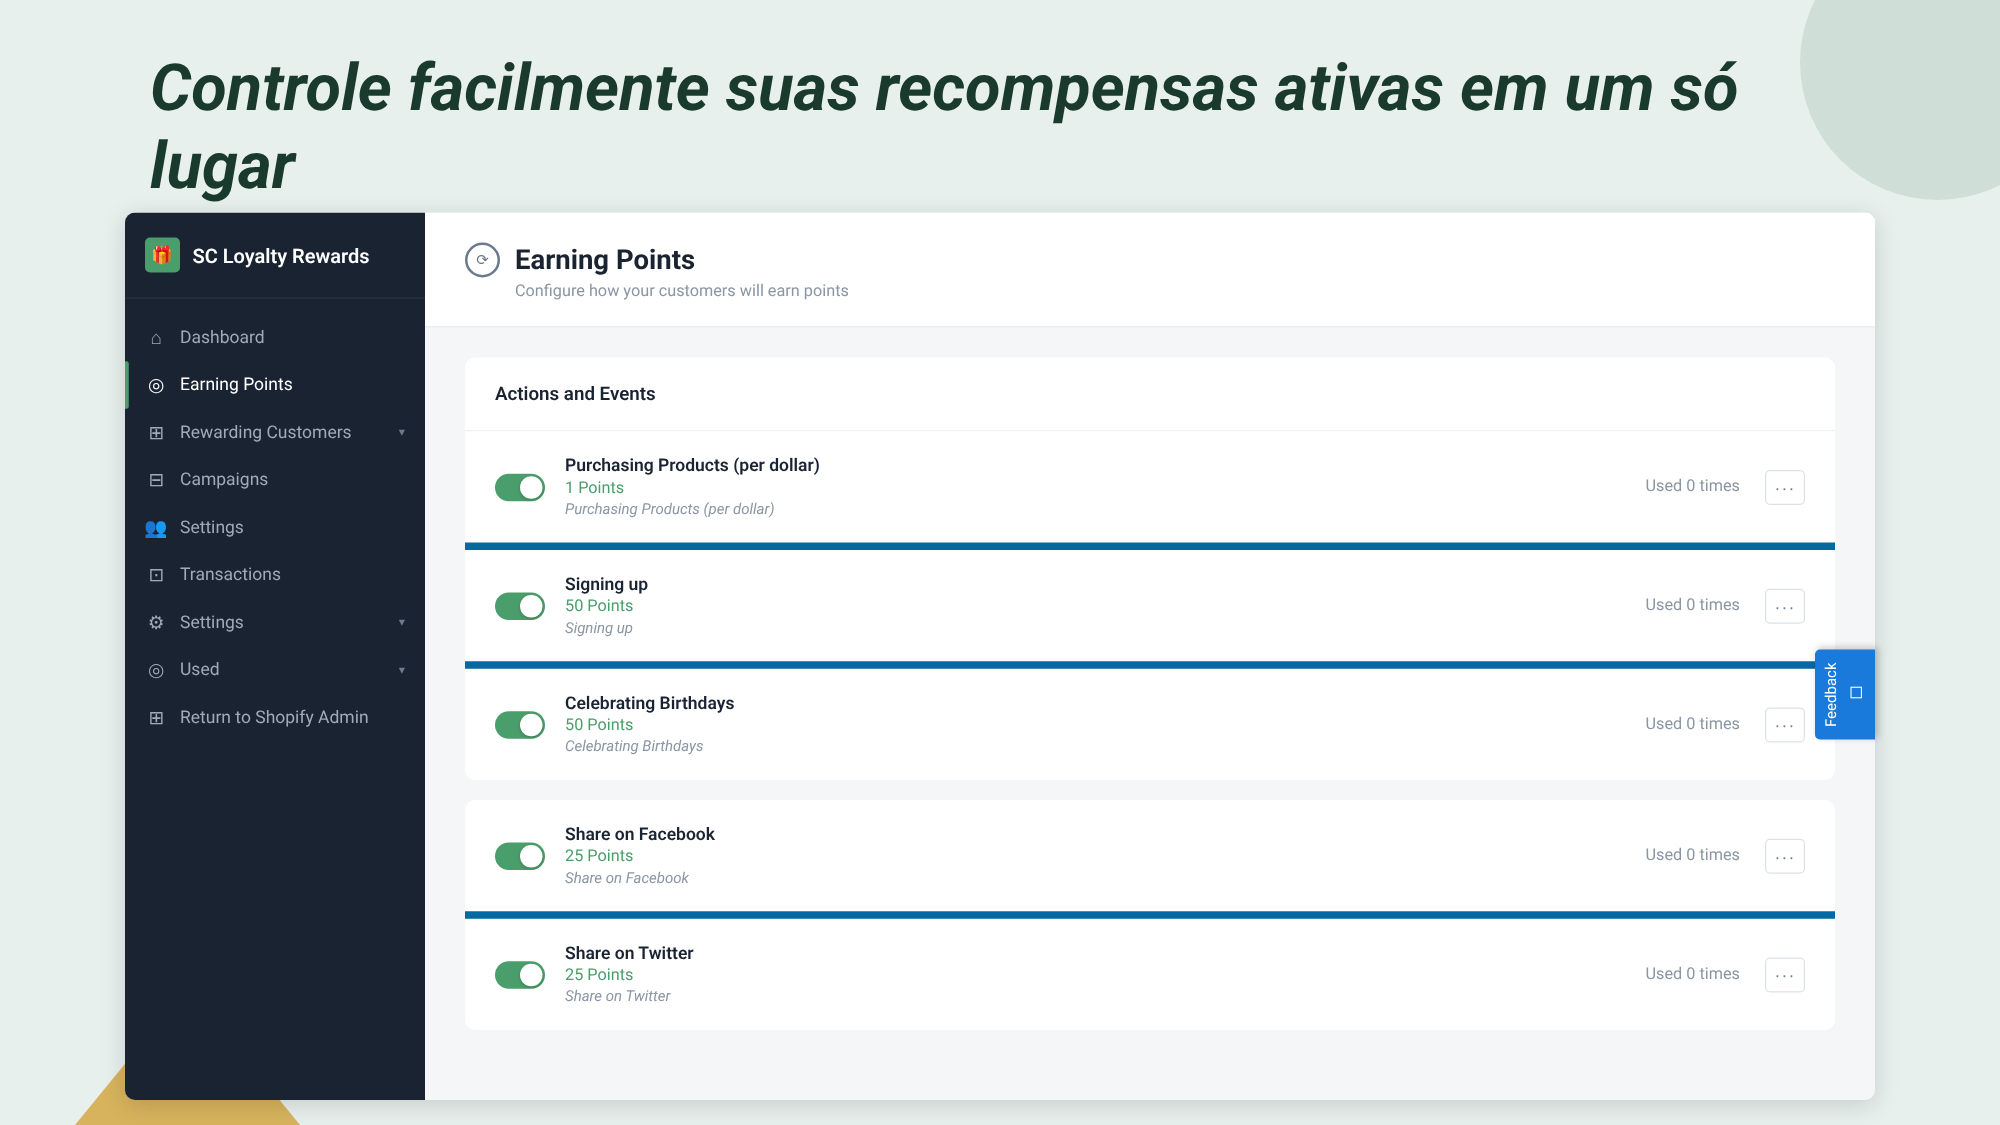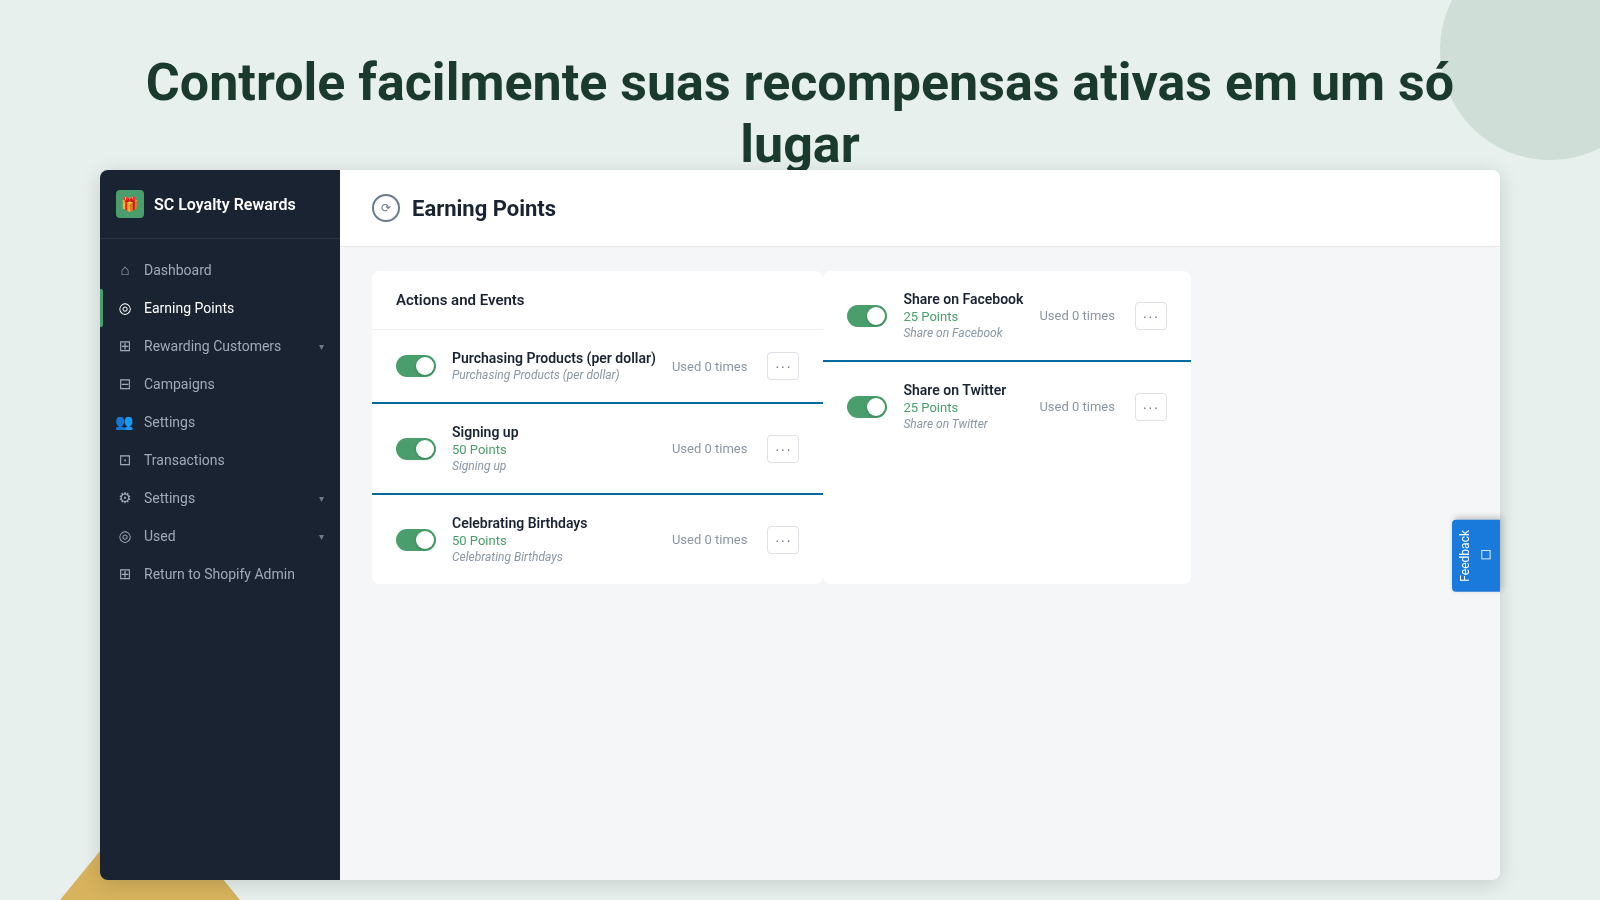--- a/index.html
+++ b/index.html
@@ -31,24 +31,25 @@
       height: 0;
       border-left: 90px solid transparent;
       border-right: 90px solid transparent;
       border-bottom: 110px solid #d4a843;
       opacity: 0.85;
     }
 
     
     .page-header {
       position: absolute;
-      top: 52px;
+      top: 40px;
       left: 120px;
       right: 120px;
-      text-align: center;
+      text-align: left;
+      font-style: italic;
     }
     .page-header h1 {
       font-size: 52px;
       font-weight: 700;
       color: #1a3a2e;
       line-height: 1.2;
     }
 
     
     .main-layout {
@@ -179,20 +180,21 @@
     }
     .content-subtitle {
       color: #8a96a3;
       font-size: 13px;
       margin-left: 40px;
     }
 
     .content-body {
       padding: 24px 32px;
       display: flex;
+      flex-direction: column;
       gap: 0;
     }
 
     .section-card {
       background: white;
       border-radius: 8px;
       margin-bottom: 0;
       overflow: hidden;
     }
 
@@ -201,21 +203,21 @@
       font-size: 15px;
       font-weight: 600;
       color: #1a2332;
       border-bottom: 1px solid #f0f1f3;
     }
 
     .action-item {
       display: flex;
       align-items: center;
       padding: 20px 24px;
-      border-bottom: 2px solid #0369a1;
+      border-bottom: 6px solid #0369a1;
       gap: 16px;
     }
     .action-item:last-child {
       border-bottom: none;
     }
 
     
     .toggle {
       width: 40px;
       height: 22px;
@@ -345,31 +347,33 @@
       </div>
     </nav>
   </div>
 
   <div class="main-content">
     <div class="content-header">
       <div class="content-header-row">
         <div class="content-header-icon">⟳</div>
         <h2 class="content-title">Earning Points</h2>
       </div>
+      <p class="content-subtitle">Configure how your customers will earn points</p>
     </div>
 
     <div class="content-body">
 
       <div class="section-card">
         <div class="section-header">Actions and Events</div>
 
         <div class="action-item">
           <div class="toggle"></div>
           <div class="action-info">
             <div class="action-name">Purchasing Products (per dollar)</div>
+            <div class="action-points">1 Points</div>
             <div class="action-desc">Purchasing Products (per dollar)</div>
           </div>
           <div class="action-meta">
             <span class="used-times">Used 0 times</span>
             <button class="more-btn">···</button>
           </div>
         </div>
 
         <div class="action-item">
           <div class="toggle"></div>

